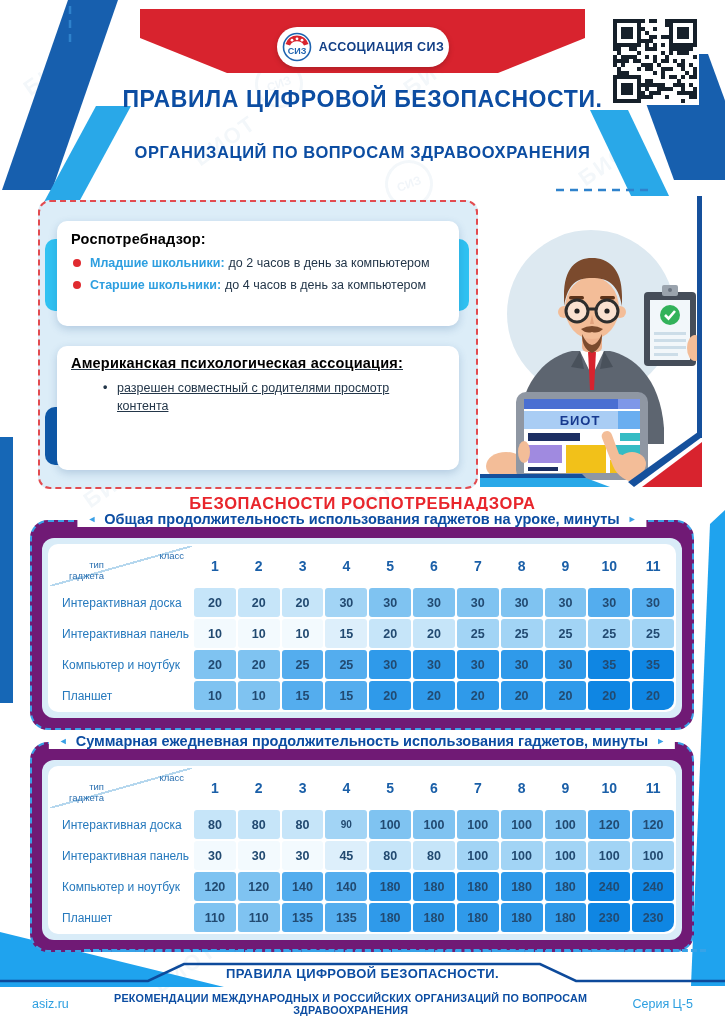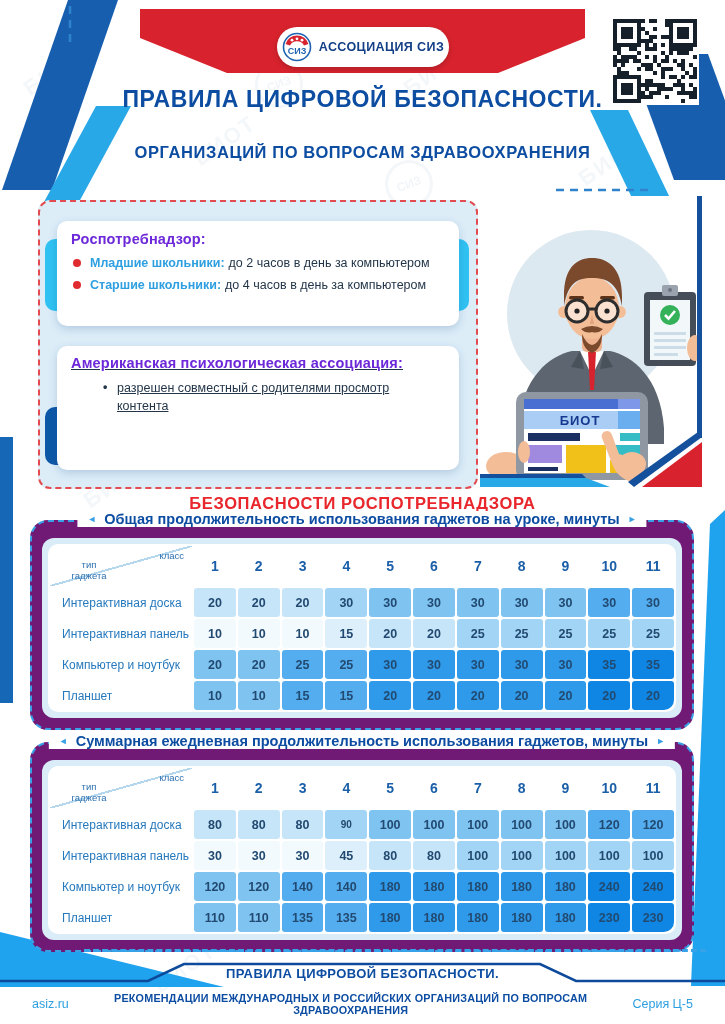--- a/index.html
+++ b/index.html
@@ -24,21 +24,21 @@
   .h-sub.l1{top:118px}.h-sub.l2{top:143px}
   
   .red-box{position:absolute;left:38px;top:200px;width:440px;height:289px;z-index:2;
            border:2px dashed #e24b50;border-radius:12px;background:#dcedf8;box-sizing:border-box;}
   .accent{position:absolute;border-radius:10px;z-index:2;}
   .accent.cyan{left:45px;top:239px;width:424px;height:72px;background:#30c2f2;}
   .accent.navy{left:45px;top:407px;width:392px;height:58px;background:#0d57a7;}
   .card{position:absolute;background:#fff;border-radius:10px;z-index:3;box-shadow:0 3px 8px rgba(30,80,140,.22);box-sizing:border-box;}
   .card1{left:57px;top:221px;width:402px;height:105px;padding:10px 14px;}
   .card2{left:57px;top:346px;width:402px;height:124px;padding:9px 14px;text-decoration:underline;}
-  .card h3{margin:0 0 8px 0;font-size:14.5px;color:#6d28d9;letter-spacing:.2px;}
+  .card h3{margin:0 0 8px 0;font-size:14.5px;color:#000000;letter-spacing:.2px;}
   .blt{display:flex;align-items:flex-start;margin:5px 0;font-size:12.5px;line-height:1.35;}
   .dot{width:8px;height:8px;border-radius:50%;background:#e02b30;margin:4px 9px 0 2px;flex:none;}
   .blt b.lbl{color:#2e9fe0;margin-right:4px;white-space:nowrap;}
   .sub-ul{margin:2px 0 0 24px;padding:0;list-style:none;}
   .sub-ul li{position:relative;padding-left:16px;font-size:12.5px;line-height:1.45;margin:4px 6px;max-width:340px;}
   .sub-ul li::before{content:"•";position:absolute;left:2px;top:-1px;color:#233649;font-weight:bold;}
   
   .illus{position:absolute;left:480px;top:196px;width:222px;height:291px;z-index:2;background:#fff;}
   
   .sec-title{position:absolute;left:0;top:494px;width:100%;text-align:center;z-index:2;
@@ -50,21 +50,21 @@
              font-size:14.5px;font-weight:bold;color:#0c4da2;display:flex;align-items:center;gap:8px;}
   .arr{font-size:9px;color:#3aa0e6;}
   .arr.l::before{content:"◄";}
   .arr.r::before{content:"►";}
   .panel{margin:16px 10px 10px;background:#d9ecf8;border-radius:12px;padding:6px;}
   table.grid{width:100%;table-layout:fixed;border-collapse:separate;border-spacing:2px;background:#fff;border-radius:10px;}
   table.grid th,table.grid td{overflow:hidden;}
   th.corner{width:140px;height:38px;background:#fff;border-radius:8px 0 0 0;position:relative;
             background-image:linear-gradient(to bottom right,transparent calc(50% - 1px),#b5d7ee calc(50% - 1px),#b5d7ee calc(50% + 1px),transparent calc(50% + 1px));}
   .c-top{position:absolute;top:4px;right:8px;font-size:9.5px;color:#2a6fb0;font-weight:normal;}
-  .c-bot{position:absolute;bottom:4px;left:16px;font-size:9.5px;color:#2a6fb0;font-weight:normal;text-align:center;width:46px;line-height:1.15;}
+  .c-bot{position:absolute;bottom:4px;left:8px;font-size:9.5px;color:#2a6fb0;font-weight:normal;text-align:right;width:46px;line-height:1.15;}
   th.col{height:38px;background:#fff;font-size:14px;color:#1a5fa8;font-weight:bold;}
   th.col:last-child{border-radius:0 8px 0 0;}
   td.rl{height:27px;background:#fff;font-size:12px;color:#2679bd;text-align:left;padding-left:12px;}
   td.val{height:27px;text-align:center;font-size:12.5px;font-weight:bold;color:#224a71;border-radius:3px;}
   td.val.small{font-size:10px;}
   tr:last-child td.rl{border-radius:0 0 0 8px;}
   tr:last-child td.val:last-child{border-radius:3px 3px 10px 3px;}
   
   .f-dash{position:absolute;left:84px;top:949px;width:622px;border-top:3px dashed #36a3e8;z-index:2;}
   .f-title{position:absolute;left:0;top:966px;width:100%;text-align:center;z-index:3;

